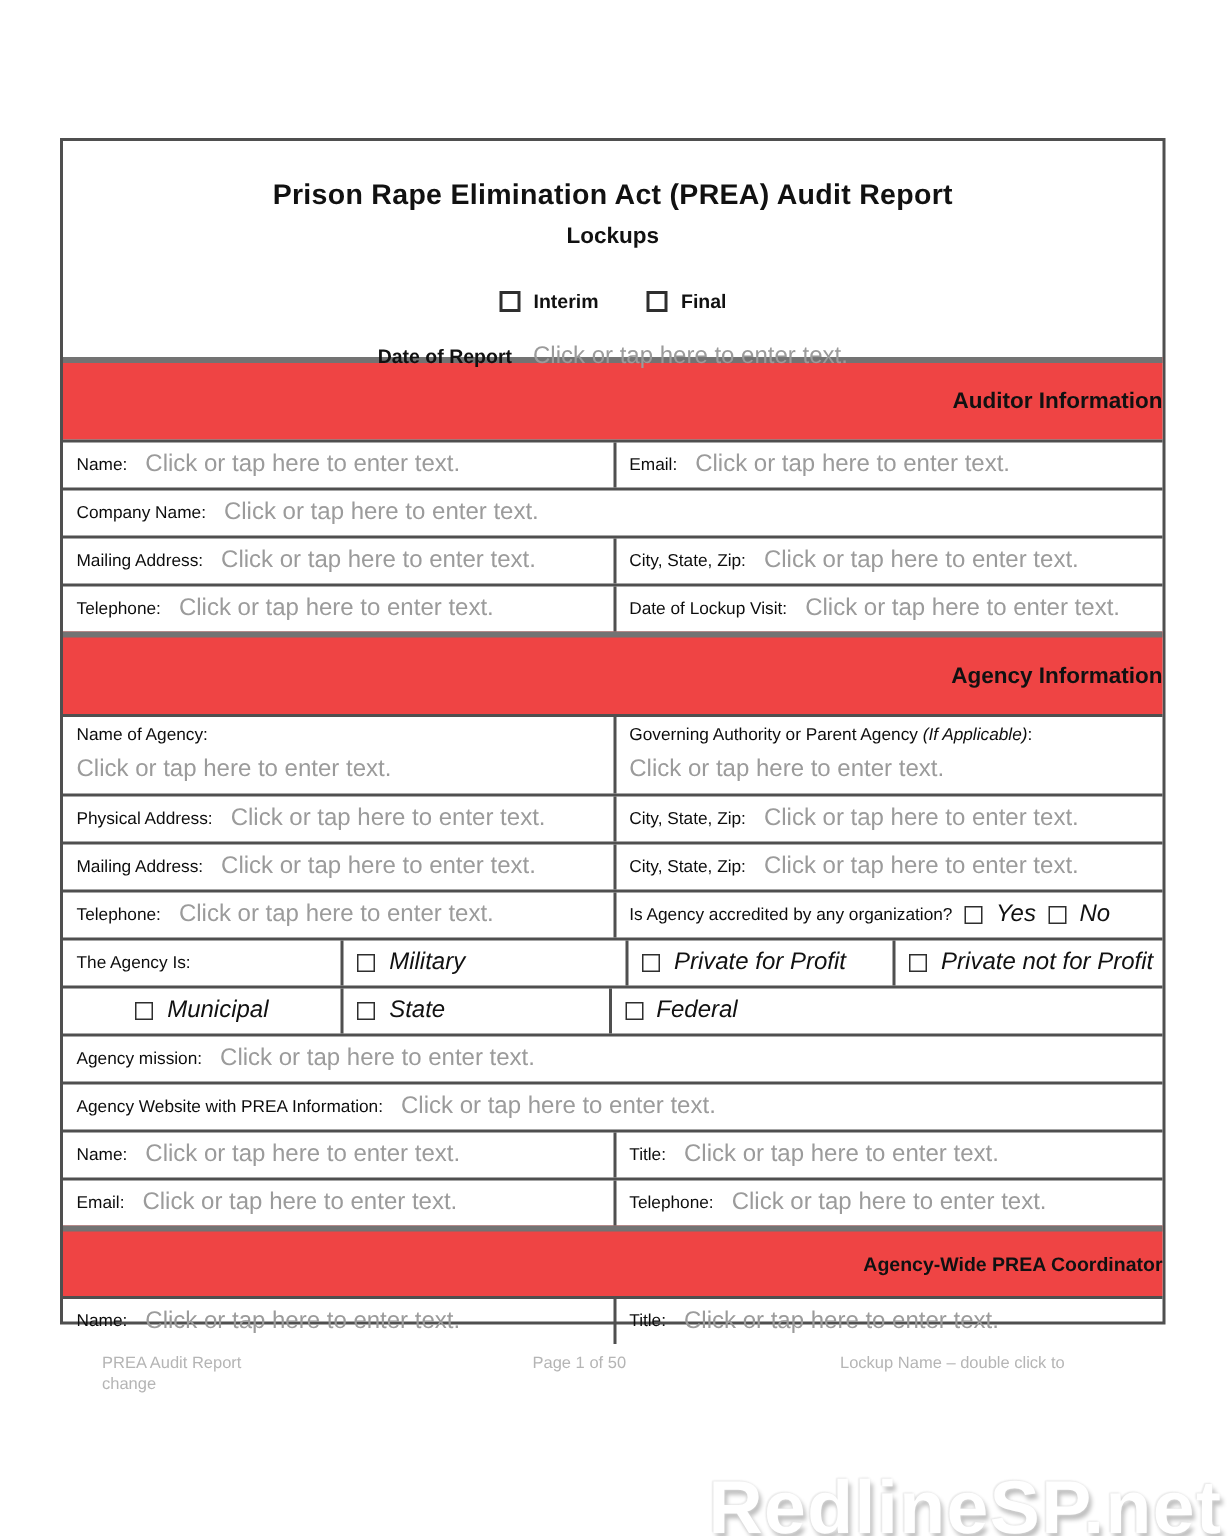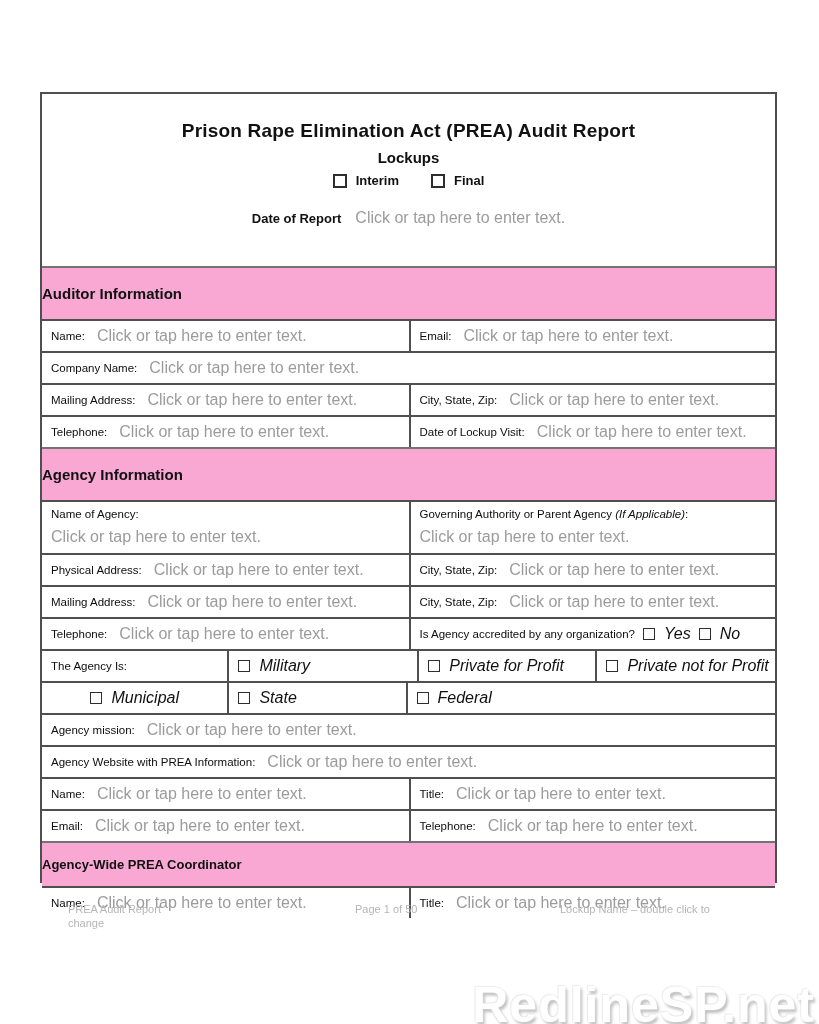--- a/index.html
+++ b/index.html
@@ -6,33 +6,33 @@
   body { background:#fff; }
   .page {
     position:relative; width:819px; height:1024px; background:#ffffff;
     font-family:"Liberation Sans", sans-serif; color:#111; overflow:hidden;
   }
   .form-box {
     position:absolute; left:40px; top:92px; width:737px; height:791px;
     border:2px solid #4f4f4f; background:#fff;
   }
   
-  .form-header { height:172px; text-align:center; padding-top:26px; }
+  .form-header { height:144px; text-align:center; padding-top:26px; }
   .title { font-size:19px; font-weight:bold; letter-spacing:.2px; }
   .subtitle { font-size:15px; font-weight:bold; margin-top:7px; }
-  .report-type-row { margin-top:7px; display:flex; justify-content:center; gap:32px; align-items:center; }
+  .report-type-row { margin-top:27px; display:flex; justify-content:center; gap:32px; align-items:center; }
   .cb-group { display:inline-flex; align-items:center; gap:9px; cursor:default; }
   .checkbox { width:14px; height:14px; border:2px solid #2e2e2e; background:#fff; flex:none; display:inline-block; }
   .checkbox.small { width:12px; height:12px; border-width:1.5px; }
   .cb-label { font-size:13px; font-weight:bold; }
   .date-row { margin-top:21px; display:flex; justify-content:center; align-items:baseline; gap:14px; }
   .date-label { font-size:13px; font-weight:bold; }
   
   .section-header {
-    border-top:2px solid #737373; background:#f9a8d4; text-align:left; font-weight:bold;
+    border-top:4px solid #737373; background:#ef4444; text-align:right; font-weight:bold;
   }
   .section-header.main { font-size:15px; padding:17px 0; }
   .section-header.sub  { font-size:13px; padding:14px 0; }
   
   .row { display:flex; border-top:2px solid #4f4f4f; align-items:stretch; }
   .cell {
     flex:1 1 50%; display:flex; align-items:center; gap:12px;
     padding:6px 9px; min-height:28px; overflow:hidden; white-space:nowrap;
   }
   .cell + .cell { border-left:2px solid #4f4f4f; }

